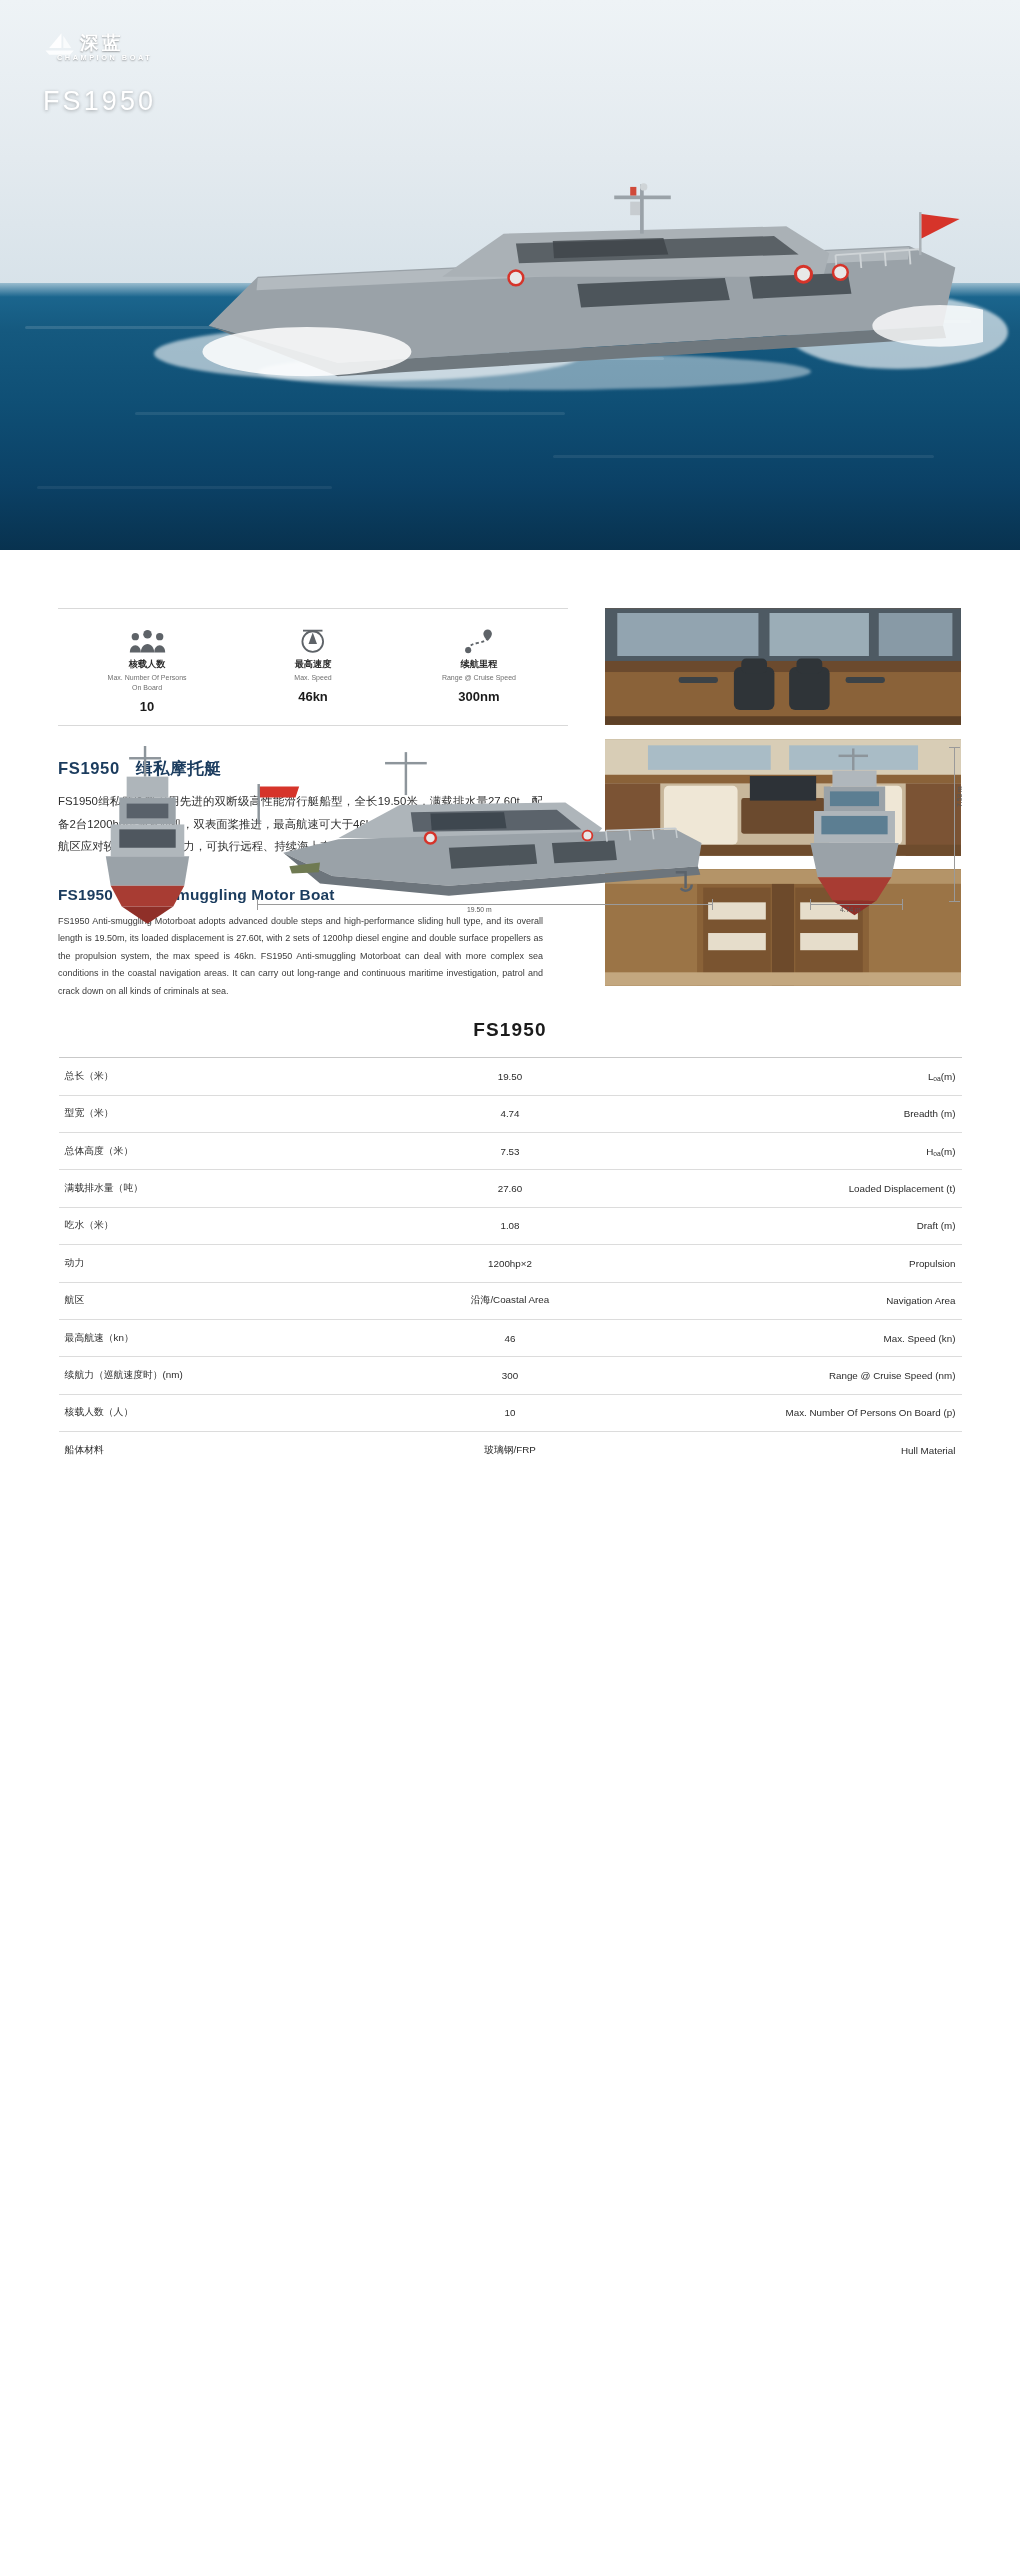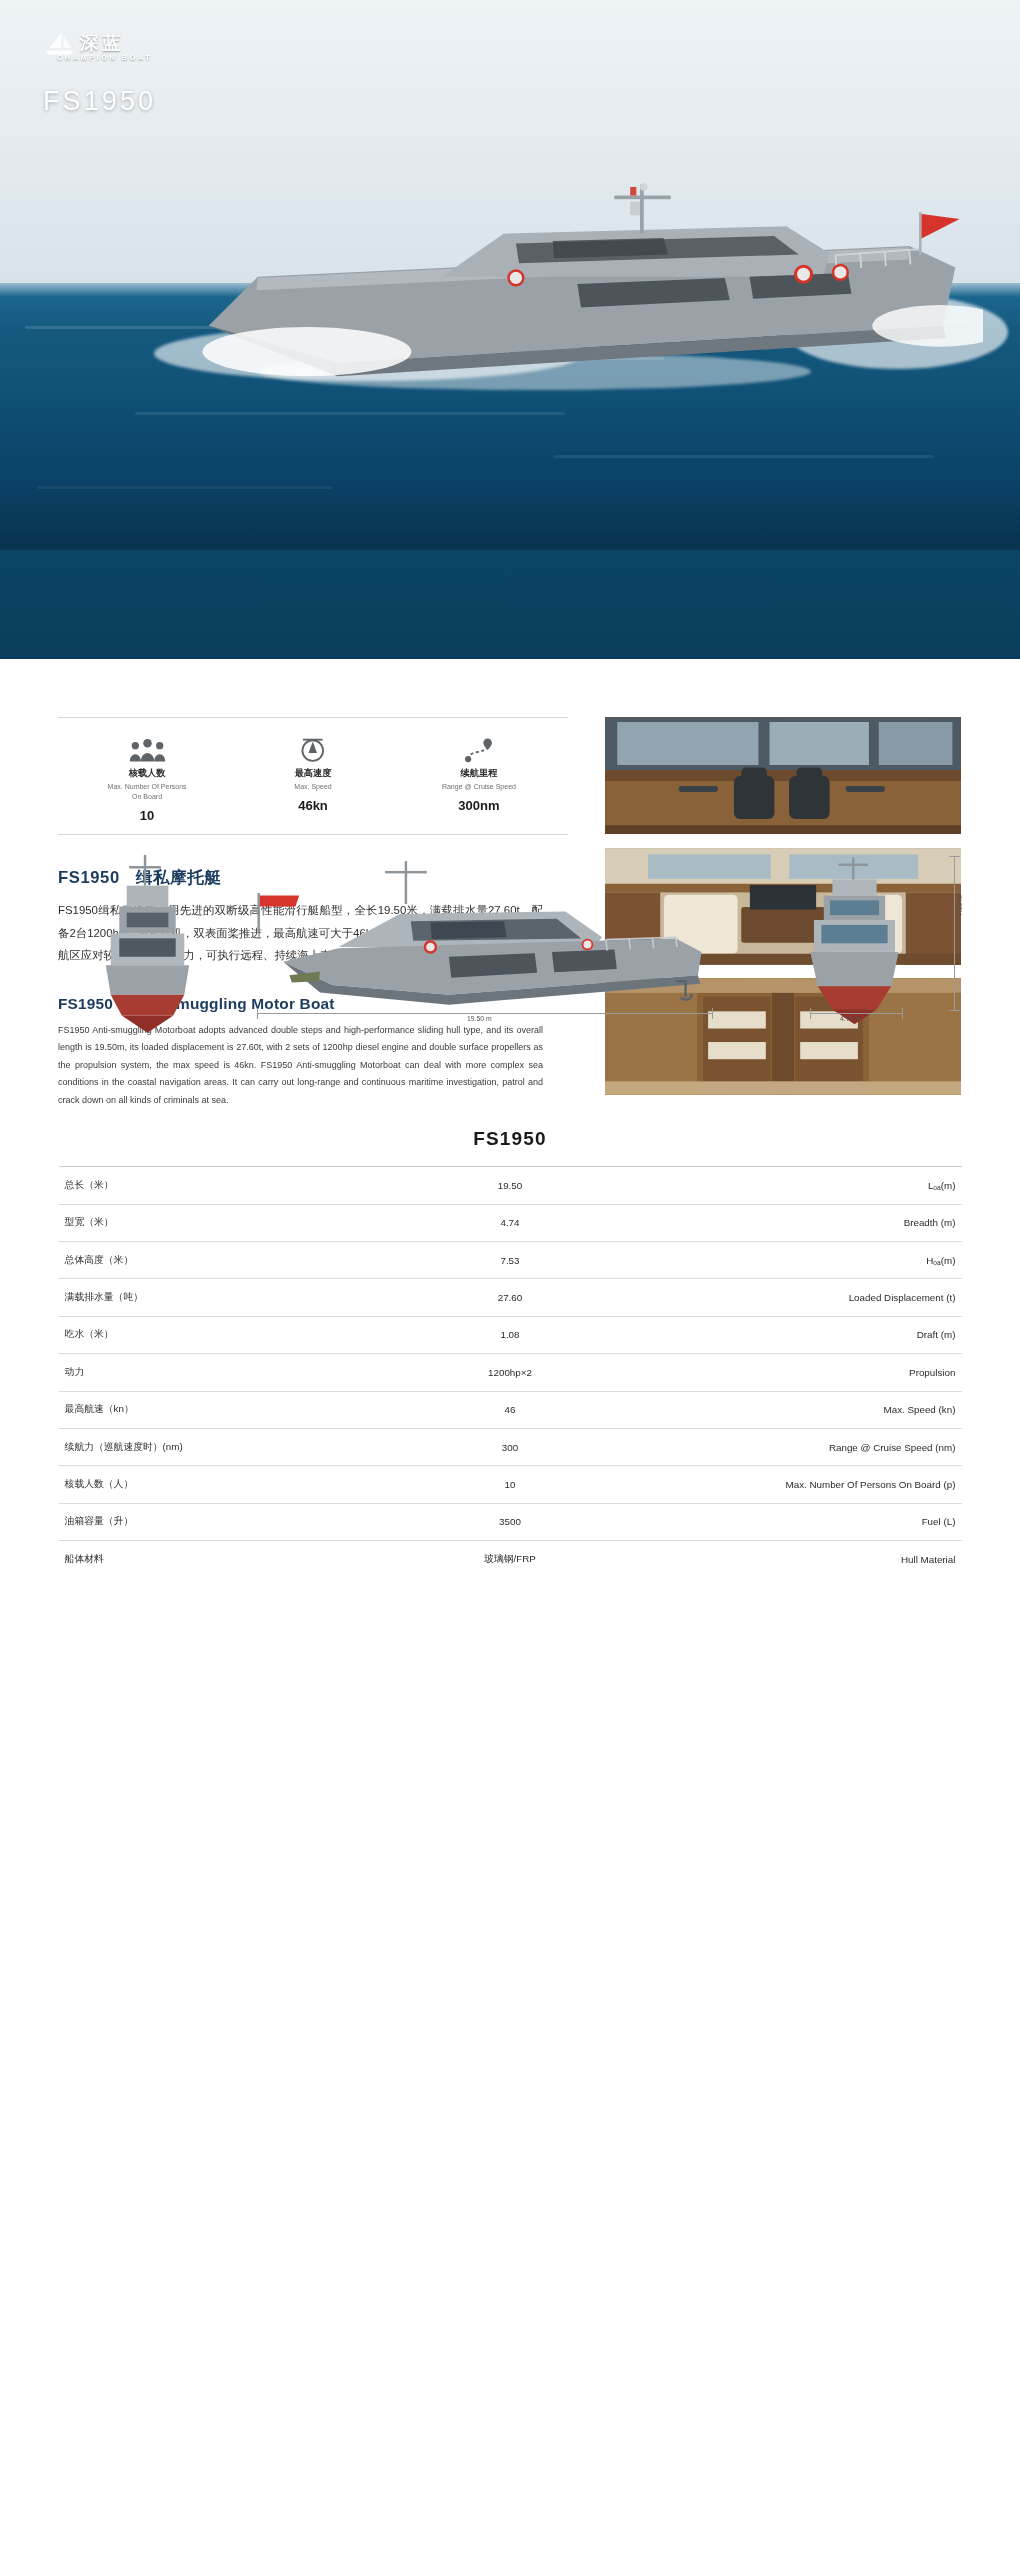--- a/index.html
+++ b/index.html
@@ -9,21 +9,21 @@
     background:#ffffff;
     font-family:"Liberation Sans", sans-serif;
     color:#222;
     -webkit-font-smoothing:antialiased;
   }
 
   
   .hero {
     position:relative;
     width:1020px;
-    height:659px;
+    height:550px;
     overflow:hidden;
     background:linear-gradient(#e8eef2 0%, #dfe7ec 42%, #cfdbe3 50%, #1a5f86 52%, #0d4a6e 70%, #0a3d5c 100%);
   }
   .sky {
     position:absolute; left:0; top:0; width:1020px; height:289px;
     background:linear-gradient(#eef3f6 0%, #e3eaef 55%, #d7e2e9 100%);
   }
   .sea {
     position:absolute; left:0; top:283px; width:1020px; height:267px;
     background:linear-gradient(#1d6a93 0%, #15597f 18%, #0f4f75 45%, #0b4166 75%, #08324f 100%);
@@ -437,40 +437,40 @@
         <td class="k">吃水（米）</td>
         <td class="v">1.08</td>
         <td class="e">Draft (m)</td>
       </tr>
       <tr>
         <td class="k">动力</td>
         <td class="v">1200hp×2</td>
         <td class="e">Propulsion</td>
       </tr>
       <tr>
+        <td class="k">航区</td>
+        <td class="v">沿海/Coastal Area</td>
+        <td class="e">Navigation Area</td>
+      </tr>
+      <tr>
         <td class="k">最高航速（kn）</td>
         <td class="v">46</td>
         <td class="e">Max. Speed (kn)</td>
       </tr>
       <tr>
         <td class="k">续航力（巡航速度时）(nm)</td>
         <td class="v">300</td>
         <td class="e">Range @ Cruise Speed (nm)</td>
       </tr>
       <tr>
         <td class="k">核载人数（人）</td>
         <td class="v">10</td>
         <td class="e">Max. Number Of Persons On Board (p)</td>
       </tr>
       <tr>
-        <td class="k">油箱容量（升）</td>
-        <td class="v">3500</td>
-        <td class="e">Fuel (L)</td>
-      </tr>
-      <tr>
         <td class="k">船体材料</td>
         <td class="v">玻璃钢/FRP</td>
         <td class="e">Hull Material</td>
       </tr>
     </tbody>
   </table>
 </div>
 </div>
 
 

